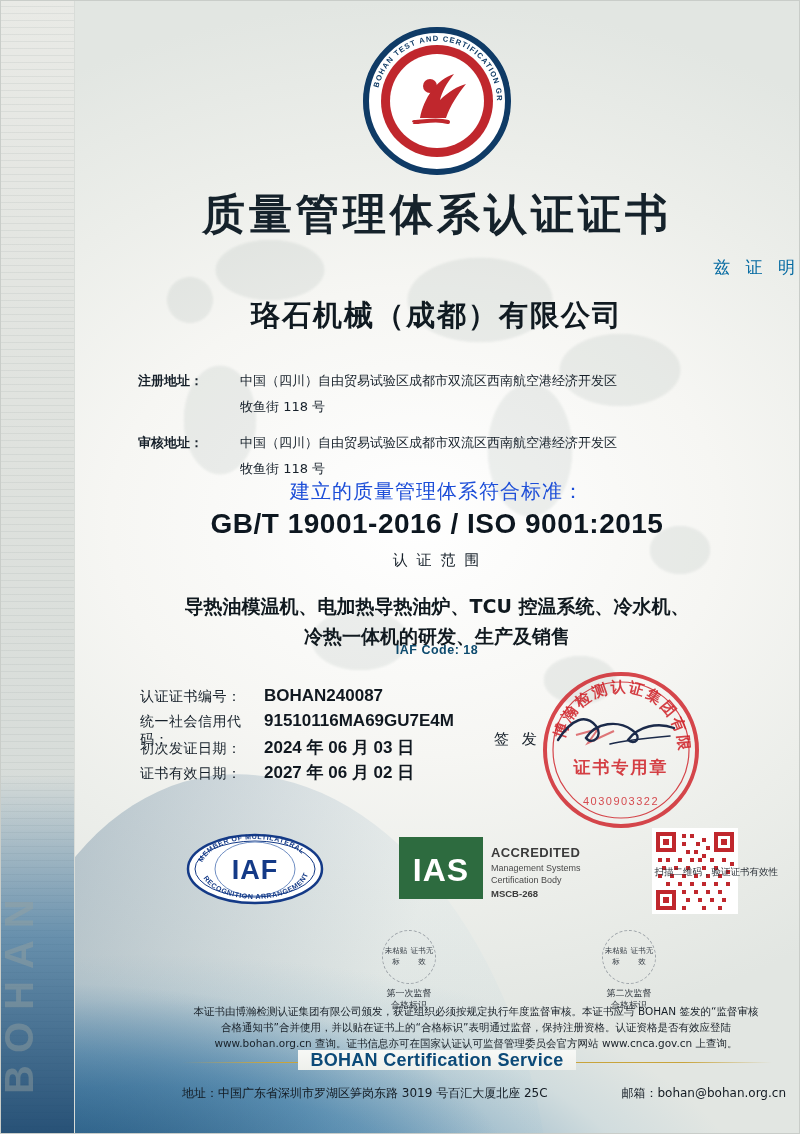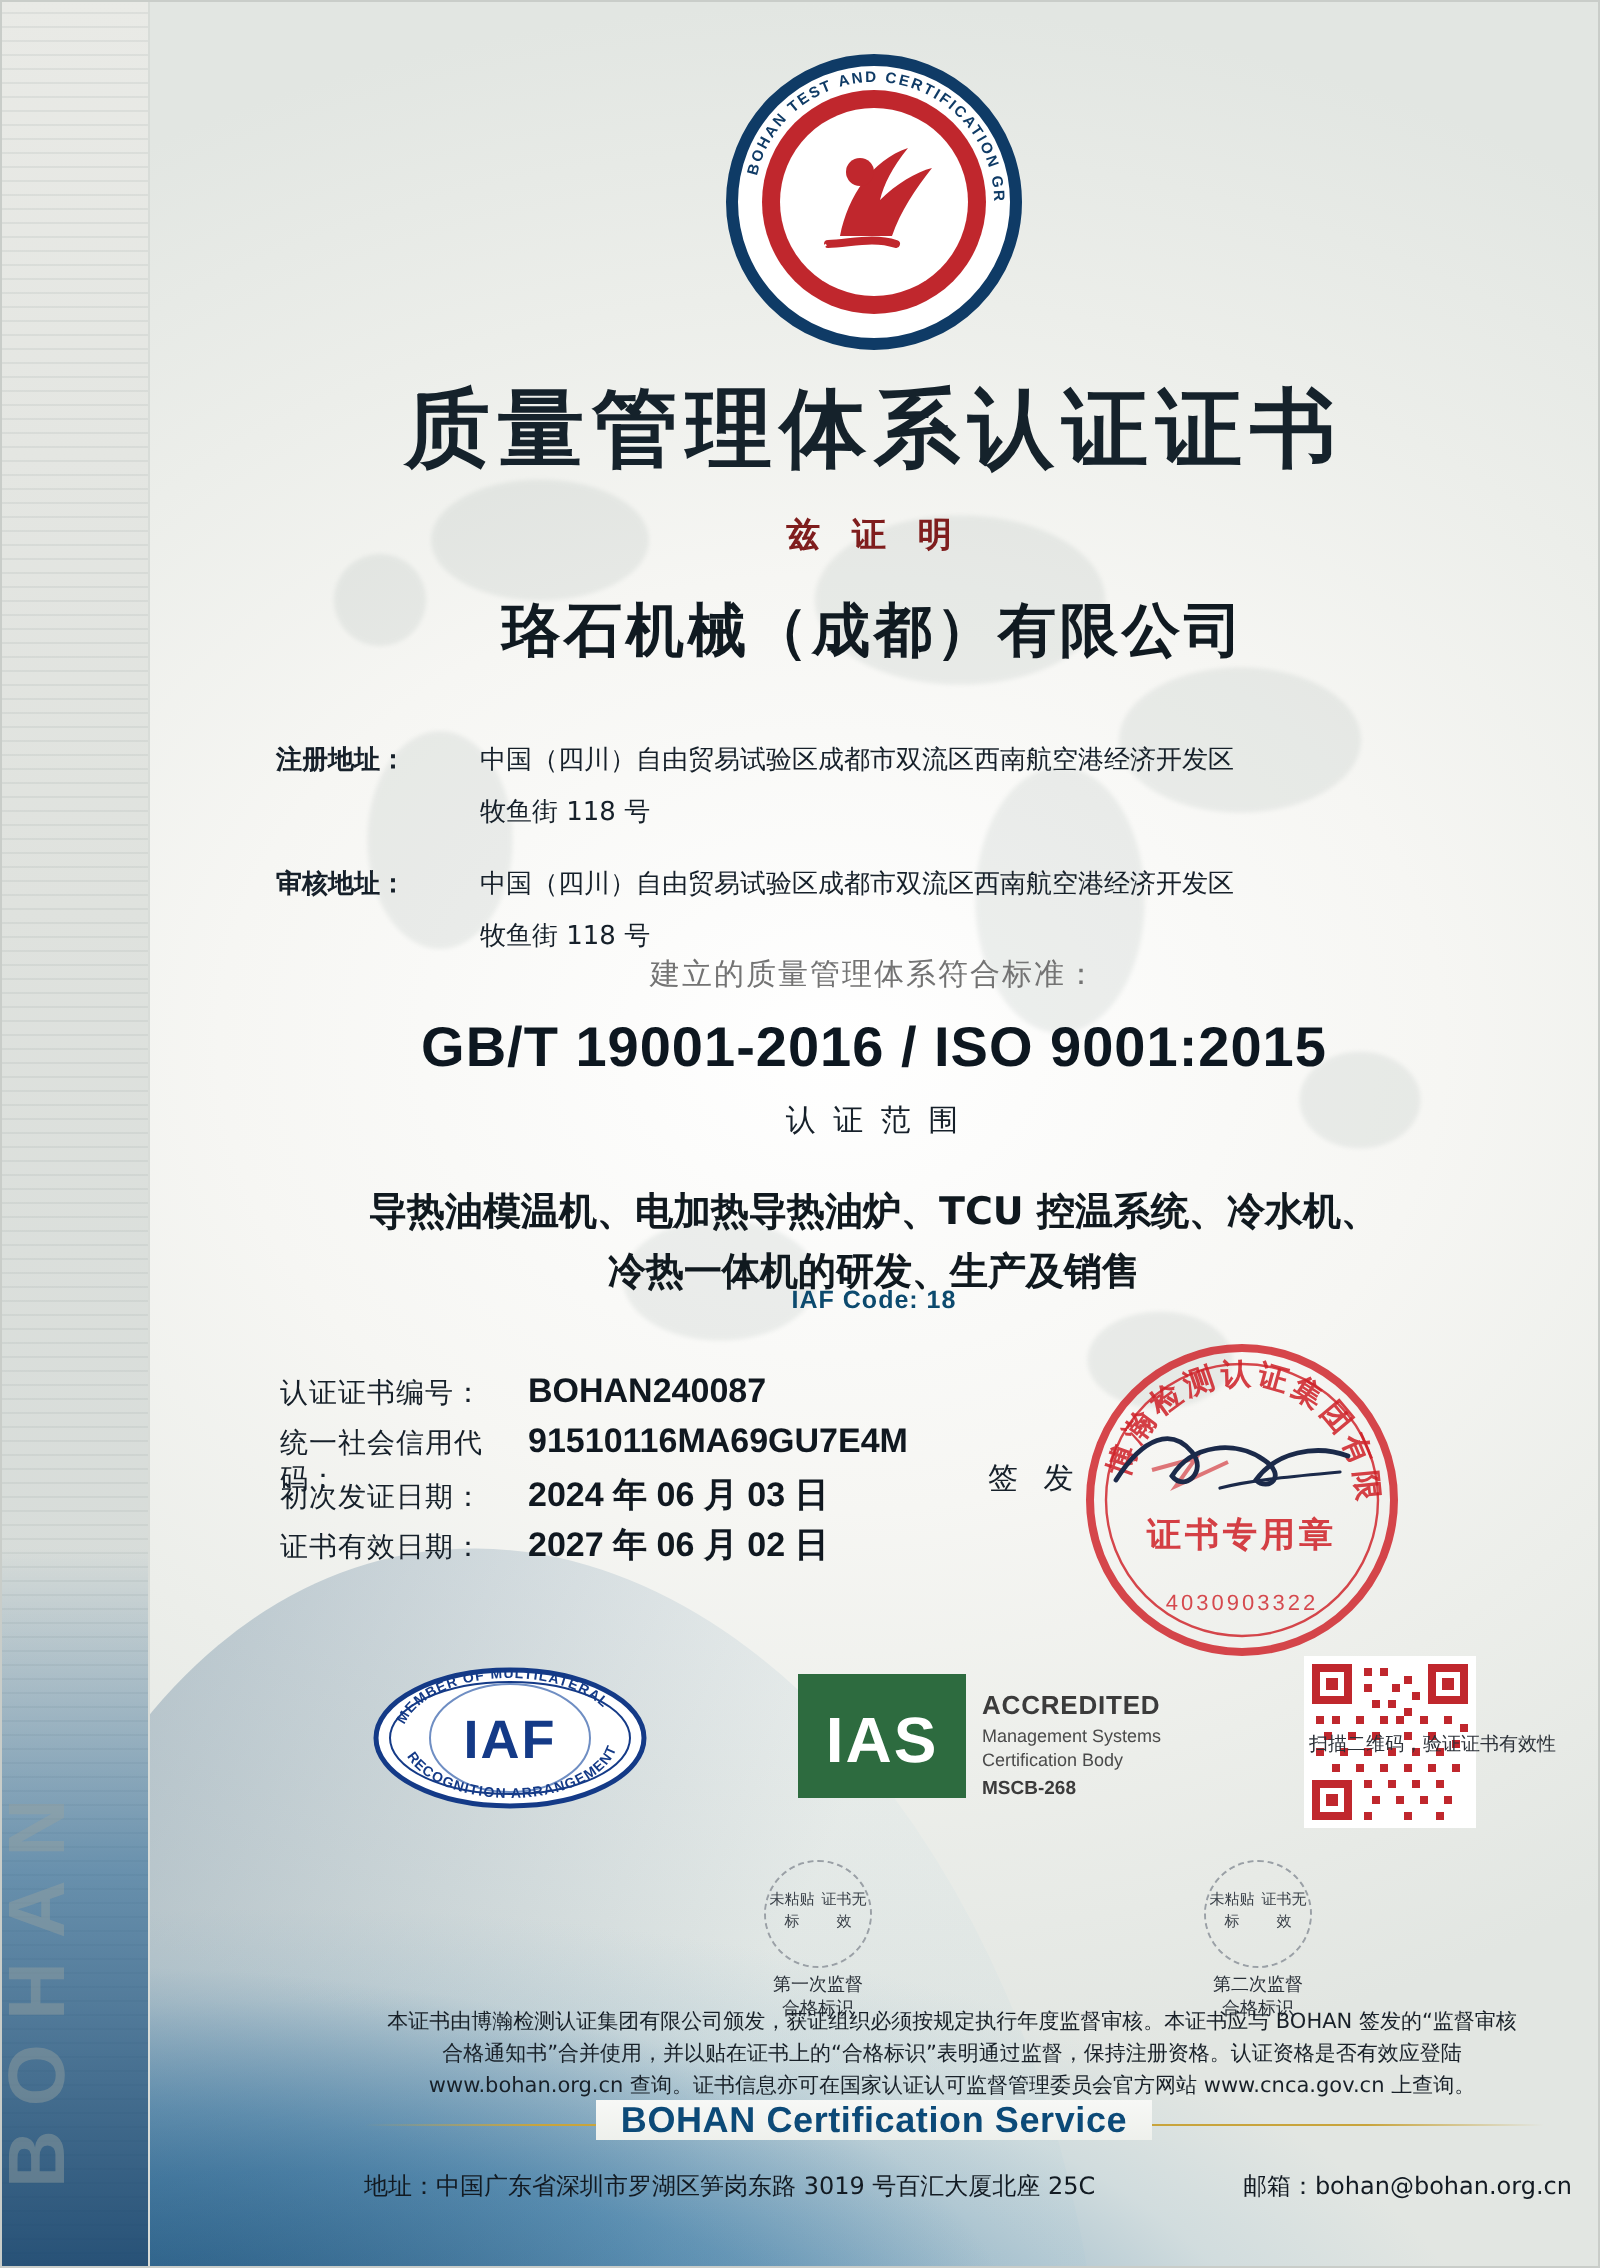--- a/index.html
+++ b/index.html
@@ -117,26 +117,25 @@
     text-align: center;
     font-family: "DejaVu Sans", sans-serif;
     font-weight: 700;
     font-size: 43px;
     letter-spacing: 4px;
     color: #15222b;
   }
   .subtitle {
     position: absolute;
     top: 256px; left: 0; right: 0;
-    text-align: center;
+    text-align: right;
     font-family: "DejaVu Sans", sans-serif;
     font-size: 17px;
     letter-spacing: 5px;
-    color: #7f1d1d;
-    font-weight: bold;
+    color: #0369a1;
   }
   .company {
     position: absolute;
     top: 296px; left: 0; right: 0;
     text-align: center;
     font-family: "DejaVu Sans", sans-serif;
     font-weight: 700;
     font-size: 29px;
     letter-spacing: 2px;
     color: #101a21;
@@ -161,23 +160,23 @@
   }
   .addr-val {
     flex: 1;
     padding-left: 6px;
   }
   .std-caption {
     position: absolute;
     top: 478px; left: 0; right: 0;
     text-align: center;
     font-family: "DejaVu Sans", sans-serif;
-    font-size: 15px;
+    font-size: 20px;
     letter-spacing: 1px;
-    color: #737373;
+    color: #1d4ed8;
   }
   .standard {
     position: absolute;
     top: 508px; left: 0; right: 0;
     text-align: center;
     font-family: "Liberation Sans", sans-serif;
     font-weight: 700;
     font-size: 28px;
     letter-spacing: .5px;
     color: #0d1720;

